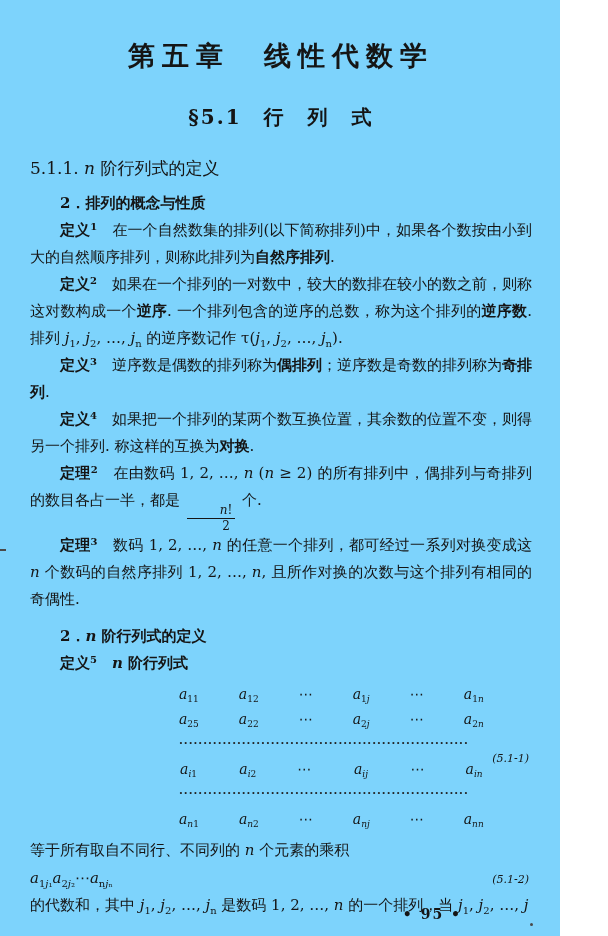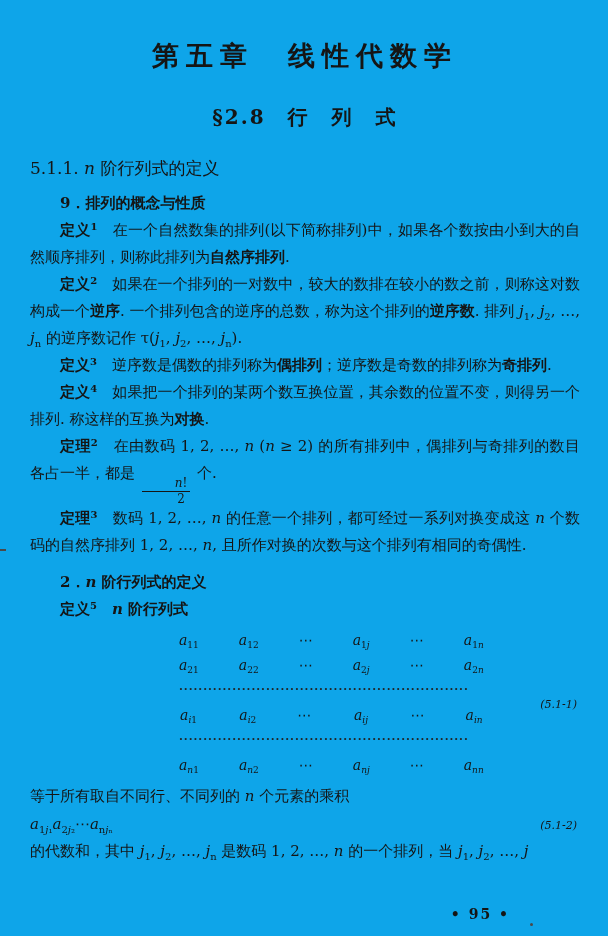--- a/index.html
+++ b/index.html
@@ -1,18 +1,18 @@
 <!DOCTYPE html>
 <html><head>
 <meta charset="utf-8">
 <style>
   html, body { margin:0; padding:0; background:#ffffff; }
   .page {
-    position:relative; width:608px; height:936px; box-sizing:border-box;
-    background:#0ea5e9; color:#151515; overflow:hidden;
+    position:relative; width:560px; height:936px; box-sizing:border-box;
+    background:#7dd3fc; color:#151515; overflow:hidden;
     padding:30px 28px 0 30px;
     font-family:"DejaVu Serif","Liberation Serif",serif;
   }
   .chapter-title {
     margin:8px 0 0; text-align:center; font-size:27px; font-weight:700;
     letter-spacing:7px;
   }
   .section-title {
     margin:30px 0 0; text-align:center; font-size:20px; font-weight:700;
     letter-spacing:2px;
@@ -52,25 +52,25 @@
   .artifact.a1 { left:0; top:549px; width:6px; height:2px; }
   .artifact.a2 { left:530px; bottom:10px; width:3px; height:3px; border-radius:50%; }
 </style>
 </head>
 <body>
 
 <div class="page">
 
   <h1 class="chapter-title">第五章　线性代数学</h1>
 
-  <h2 class="section-title">§2.8　行　列　式</h2>
+  <h2 class="section-title">§5.1　行　列　式</h2>
 
   <h3 class="subsection-title">5.1.1. <i>n</i> 阶行列式的定义</h3>
 
-  <p class="list-head"><b>9．排列的概念与性质</b></p>
+  <p class="list-head"><b>2．排列的概念与性质</b></p>
 
   <p class="body"><b>定义<sup>1</sup></b>　在一个自然数集的排列(以下简称排列)中，如果各个数按由小到大的自然顺序排列，则称此排列为<b>自然序排列</b>.</p>
   <p class="body"><b>定义<sup>2</sup></b>　如果在一个排列的一对数中，较大的数排在较小的数之前，则称这对数构成一个<b>逆序</b>. 一个排列包含的逆序的总数，称为这个排列的<b>逆序数</b>. 排列 <i>j</i><sub>1</sub>, <i>j</i><sub>2</sub>, …, <i>j</i><sub>n</sub> 的逆序数记作 τ(<i>j</i><sub>1</sub>, <i>j</i><sub>2</sub>, …, <i>j</i><sub>n</sub>).</p>
   <p class="body"><b>定义<sup>3</sup></b>　逆序数是偶数的排列称为<b>偶排列</b>；逆序数是奇数的排列称为<b>奇排列</b>.</p>
   <p class="body"><b>定义<sup>4</sup></b>　如果把一个排列的某两个数互换位置，其余数的位置不变，则得另一个排列. 称这样的互换为<b>对换</b>.</p>
   <p class="body"><b>定理<sup>2</sup></b>　在由数码 1, 2, …, <i>n</i> (<i>n</i> ≥ 2) 的所有排列中，偶排列与奇排列的数目各占一半，都是 <span class="frac">
         <span class="num"><i>n</i>!</span>
         <span class="den">2</span>
       </span> 个.</p>
   <p class="body gap-top"><b>定理<sup>3</sup></b>　数码 1, 2, …, <i>n</i> 的任意一个排列，都可经过一系列对换变成这 <i>n</i> 个数码的自然序排列 1, 2, …, <i>n</i>, 且所作对换的次数与这个排列有相同的奇偶性.</p>
@@ -85,21 +85,21 @@
       <div class="det-body">
           <div class="m-row">
             <span class="m-cell"><i>a</i><sub>11</sub></span>
             <span class="m-cell"><i>a</i><sub>12</sub></span>
             <span class="m-cell">⋯</span>
             <span class="m-cell"><i>a</i><sub>1<i>j</i></sub></span>
             <span class="m-cell">⋯</span>
             <span class="m-cell"><i>a</i><sub>1<i>n</i></sub></span>
           </div>
           <div class="m-row">
-            <span class="m-cell"><i>a</i><sub>21</sub></span>
+            <span class="m-cell"><i>a</i><sub>25</sub></span>
             <span class="m-cell"><i>a</i><sub>22</sub></span>
             <span class="m-cell">⋯</span>
             <span class="m-cell"><i>a</i><sub>2<i>j</i></sub></span>
             <span class="m-cell">⋯</span>
             <span class="m-cell"><i>a</i><sub>2<i>n</i></sub></span>
           </div>
           <div class="dots-row">····························································</div>
           <div class="m-row">
             <span class="m-cell"><i>a</i><sub><i>i</i>1</sub></span>
             <span class="m-cell"><i>a</i><sub><i>i</i>2</sub></span>

